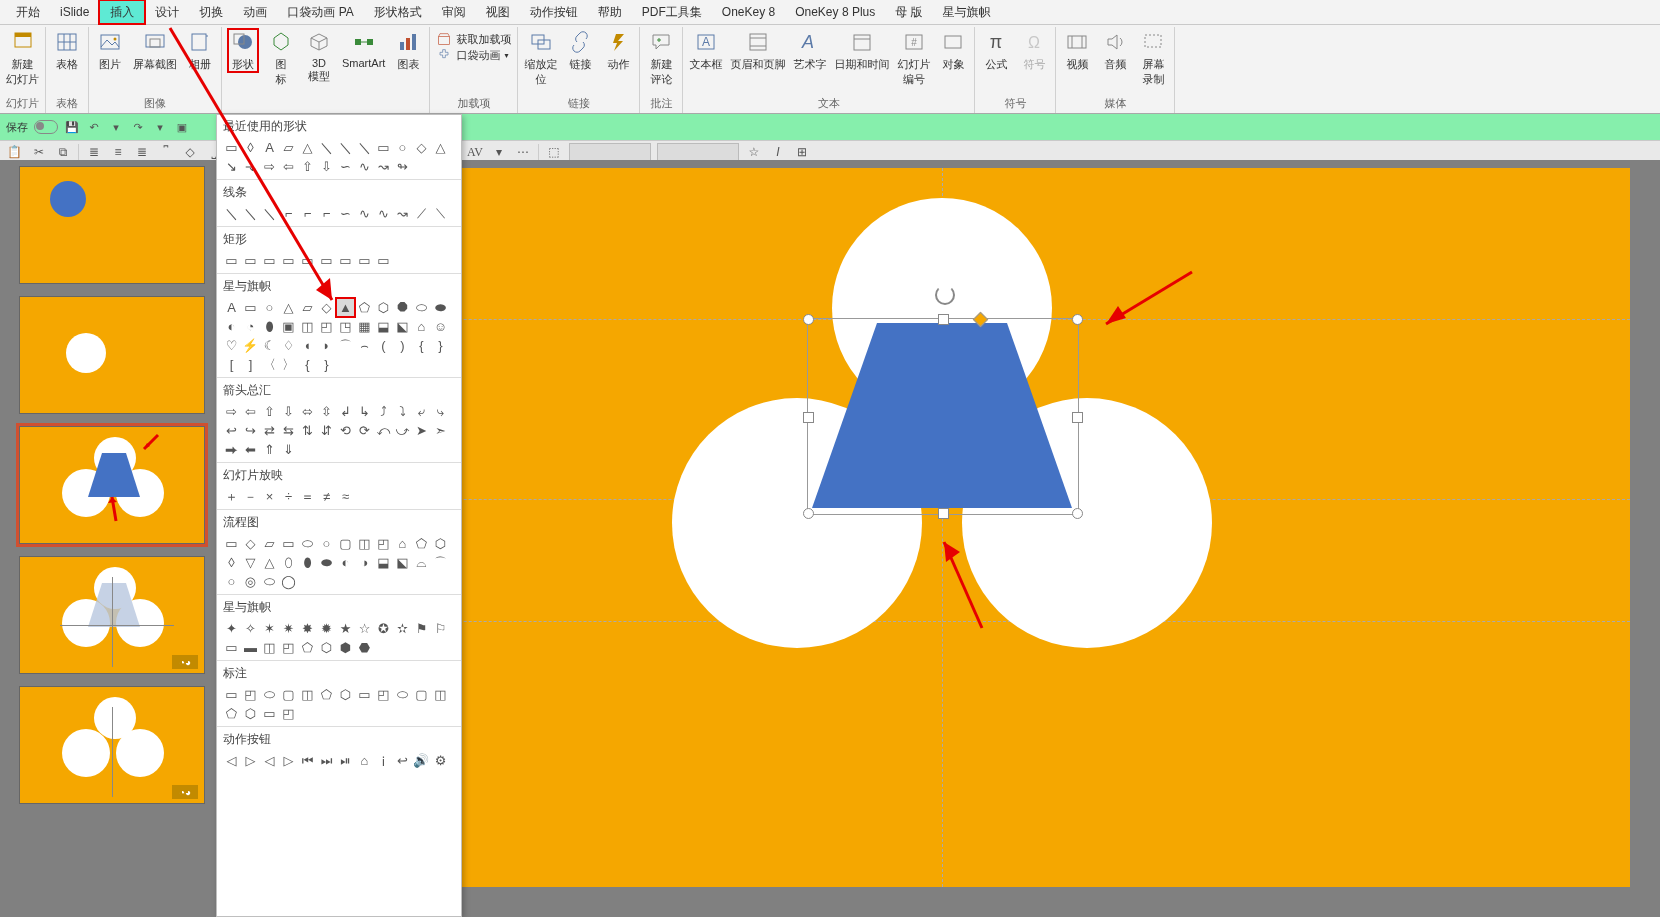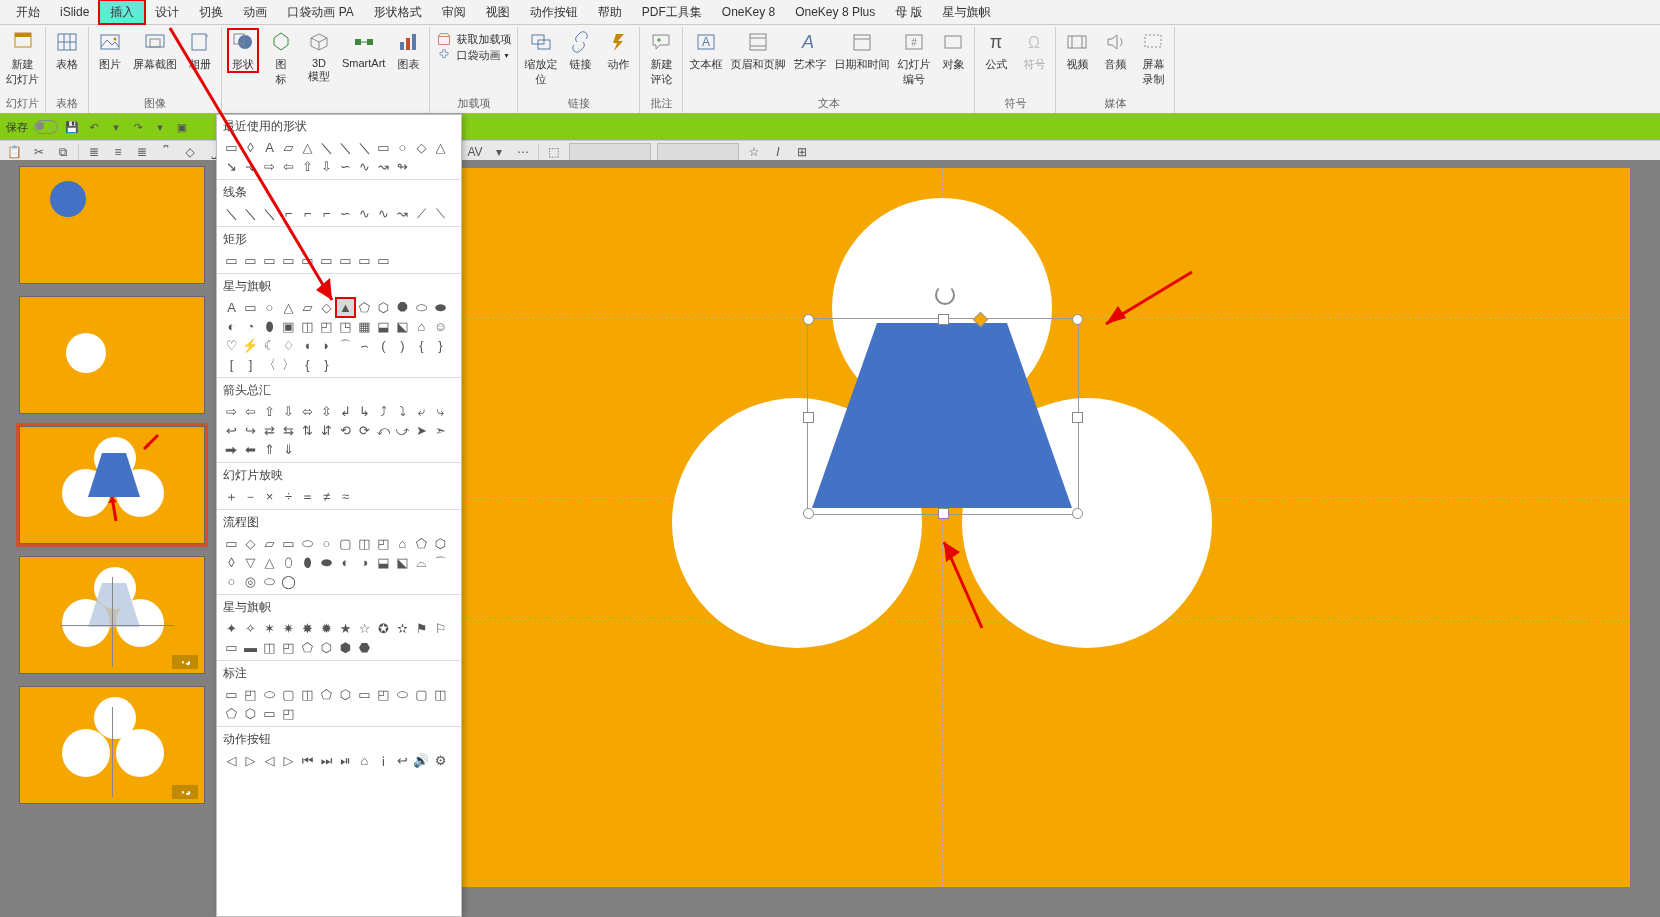--- a/index.html
+++ b/index.html
@@ -9,21 +9,21 @@
   .hl-red{outline:2px solid #e60000;outline-offset:-1px}
   .ribbon{display:flex;align-items:flex-start;height:86px;border-bottom:1px solid #a8a8a8;background:#f3f3f3;padding-top:2px;overflow:hidden}
   .rgroup{display:flex;flex-direction:column;align-items:center;border-right:1px solid #d0d0d0;height:100%;padding:0 6px}
   .rgroup .btns{display:flex;gap:8px;align-items:flex-start;padding-top:2px}
   .rbtn{display:flex;flex-direction:column;align-items:center;gap:2px;font-size:11px;min-width:30px;text-align:center}
   .rbtn .ic{width:26px;height:26px;display:flex;align-items:center;justify-content:center}
   .rbtn svg{width:24px;height:24px}
   .rgroup .gl{font-size:11px;color:#666;margin-top:auto;padding:2px 0}
   .addins-col{display:flex;flex-direction:column;font-size:11px;padding-top:4px}
   .addins-col .row{display:flex;align-items:center;gap:4px}
-  .qat{display:flex;align-items:center;height:26px;gap:6px;padding:0 6px;background:#84cc16;border-bottom:1px solid #c9c9c9;font-size:11px}
+  .qat{display:flex;align-items:center;height:26px;gap:6px;padding:0 6px;background:#86efac;border-bottom:1px solid #c9c9c9;font-size:11px}
   .qat .q{width:16px;height:16px;display:flex;align-items:center;justify-content:center;color:#555}
   .toggle{width:22px;height:12px;border:1px solid #888;border-radius:8px;position:relative}
   .toggle::after{content:"";position:absolute;width:8px;height:8px;background:#888;border-radius:50%;top:1px;left:1px}
   .fmtbar{display:flex;align-items:center;height:22px;gap:6px;padding:0 6px;background:#e9e9e9;border-bottom:1px solid #b8b8b8}
   .fmtbar .b{width:18px;height:18px;display:flex;align-items:center;justify-content:center;color:#555}
   .fmtbar .sep{width:1px;height:16px;background:#ccc}
   .fmtbar .sizebox{width:80px;height:16px;background:#dcdcdc;border:1px solid #bbb}
   .workspace{position:absolute;top:160px;bottom:0;left:0;right:0;display:flex;background:#808080}
   .thumbs{width:212px;background:#808080;overflow-y:auto;padding:6px;display:flex;flex-direction:column;gap:12px}
   .thumb{background:#f5a700;width:184px;height:116px;margin:0 auto;position:relative;border:1px solid #666}
@@ -407,21 +407,21 @@
   <span class="sep"></span>
   <span class="b">⟳</span>
   <span class="b">⇋</span>
   <span class="b">⇵</span>
   <span class="sep"></span>
   <span class="b">🪣</span>
   <span class="b">✎</span>
   <span class="sep"></span>
   <span class="b">⬆</span>
   <span class="b">⬇</span>
-  <span class="b" style="font-family:Liberation Sans, sans-serif">AV</span>
+  <span class="b" style="font-family:Liberation Serif, serif">AV</span>
   <span class="b">▾</span>
   <span class="b">⋯</span>
   <span class="sep"></span>
   <span class="b">⬚</span>
   <span class="sizebox"></span>
   <span class="sizebox"></span>
   <span class="b">☆</span>
   <span class="b" style="font-style:italic">I</span>
   <span class="b">⊞</span>
 </div>

